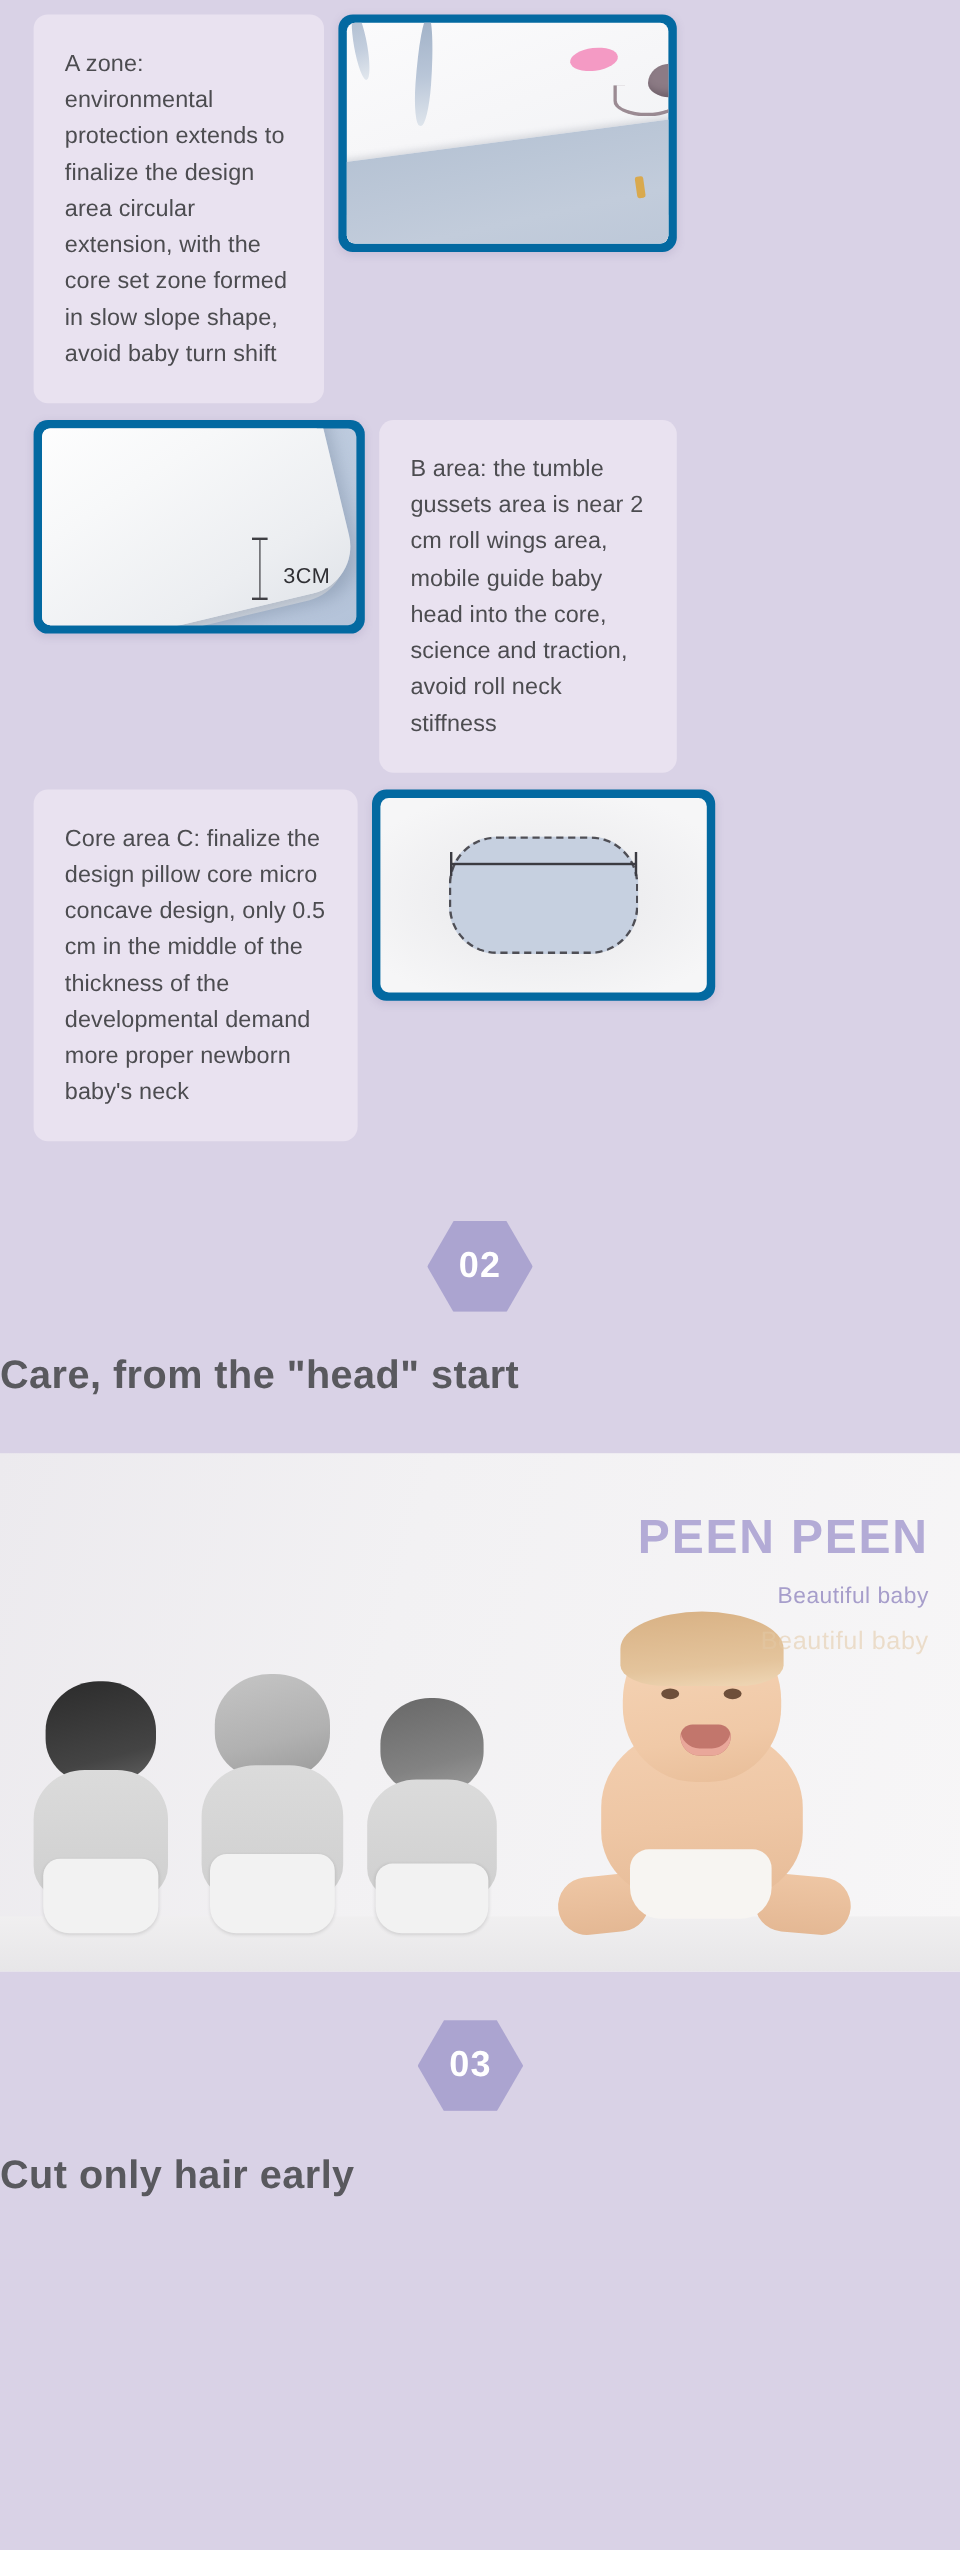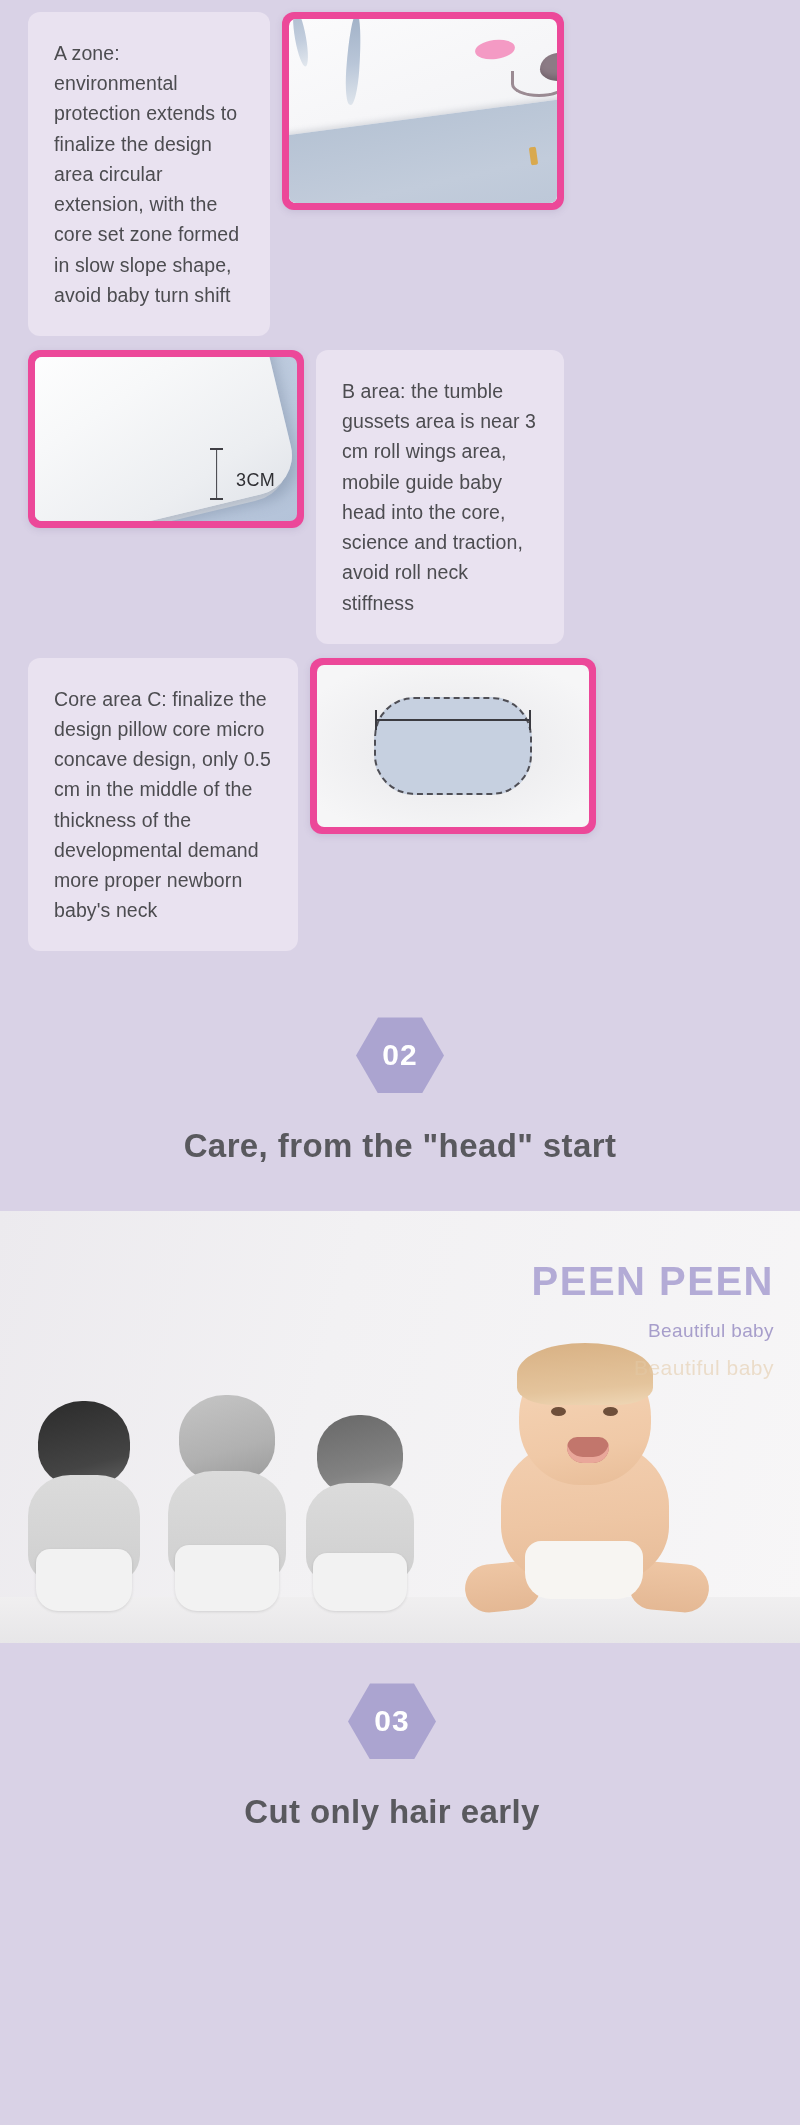--- a/index.html
+++ b/index.html
@@ -27,21 +27,21 @@
     background: #e9e2f0;
     border-radius: 12px;
     padding: 26px 24px 26px 26px;
     color: #4c4c50;
     font-size: 19.5px;
     line-height: 1.55;
     letter-spacing: .1px;
   }
 
   .photo-card {
-    background: #ec4899;
+    background: #0369a1;
     border-radius: 12px;
     padding: 7px;
     box-shadow: 0 2px 7px rgba(110, 95, 140, .17);
     overflow: hidden;
   }
 
   .photo-inner {
     position: relative;
     width: 100%;
     height: 100%;
@@ -196,21 +196,20 @@
     position: absolute;
     left: 0; right: 0; top: 32px;
     text-align: center;
     font-size: 16.5px; line-height: 1.45;
     color: #4a4a50;
   }
 
   
   .chapter {
     background: #d9d2e6;
-    text-align: center;
     padding: 34px 0 46px 0;
   }
   .hex {
     width: 88px; height: 76px;
     margin: 0 auto 34px auto;
     background: #aba4d0;
     clip-path: polygon(25% 0%, 75% 0%, 100% 50%, 75% 100%, 25% 100%, 0% 50%);
     display: flex; align-items: center; justify-content: center;
   }
   .hex-num {
@@ -385,21 +384,21 @@
         <div class="pe-slab"></div>
         <div class="dim-marker">
           <div class="cap-t"></div>
           <div class="bar"></div>
           <div class="cap-b"></div>
         </div>
         <div class="dim-label">3CM</div>
       </div>
     </div>
 
-    <div class="text-card r2-text">B area: the tumble gussets area is near 3 cm roll wings area, mobile guide baby head into the core, science and traction, avoid roll neck stiffness</div>
+    <div class="text-card r2-text">B area: the tumble gussets area is near 2 cm roll wings area, mobile guide baby head into the core, science and traction, avoid roll neck stiffness</div>
   </div>
 
   <div class="feature-row">
     <div class="text-card r3-text">Core area C: finalize the design pillow core micro concave design, only 0.5 cm in the middle of the thickness of the developmental demand more proper newborn baby's neck</div>
 
     <div class="photo-card r3-photo">
       <div class="photo-inner head-diagram">
         <div class="hd-wrap">
           <div class="hd-shape"></div>
           <div class="hd-line"></div>

